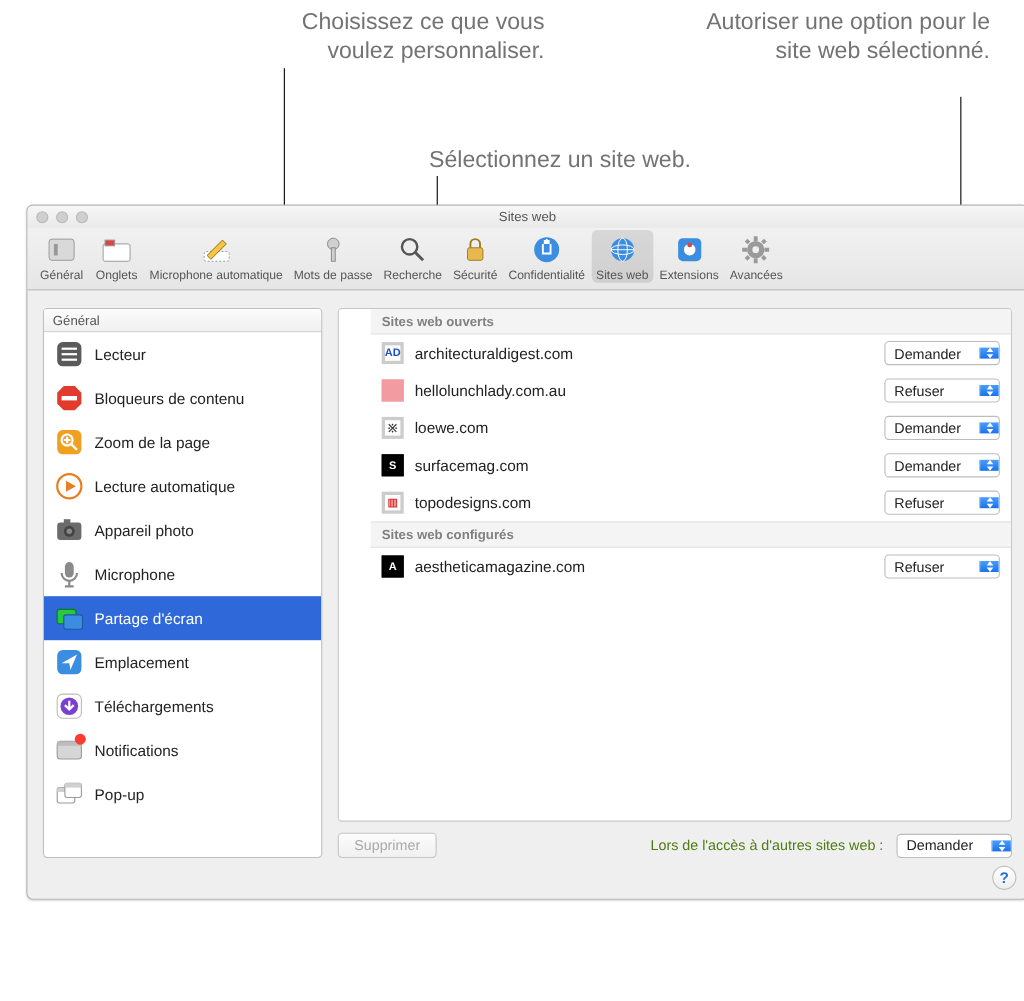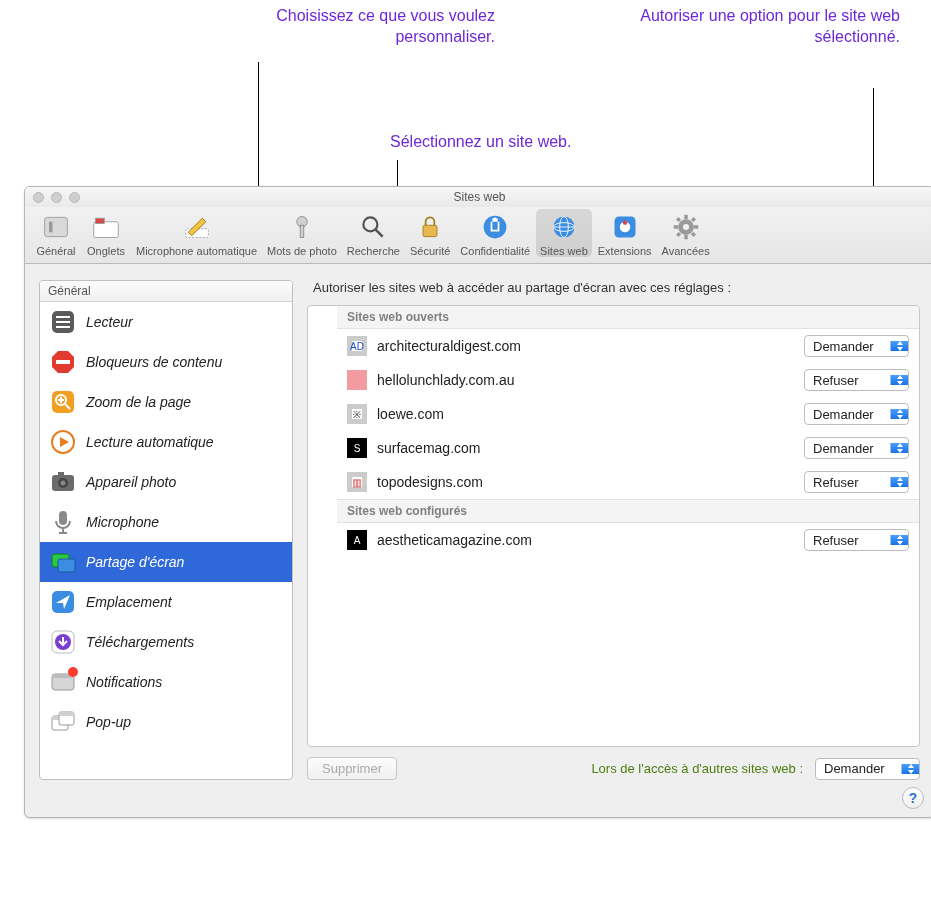--- a/index.html
+++ b/index.html
@@ -6,21 +6,21 @@
 body {
   font-family: -apple-system, "Helvetica Neue", Arial, sans-serif;
   background: #fff;
   font-size: 13px;
   color: #222;
   width: 931px;
   height: 910px;
   position: relative;
 }
 .callouts { position: relative; width: 931px; height: 186px; }
-.callout { position: absolute; font-size: 16px; color: #6d28d9; line-height: 1.3; text-align: left; }
+.callout { position: absolute; font-size: 21px; color: #737373; line-height: 1.3; text-align: left; }
 .callout-1 { left: 255px; top: 6px; width: 240px; text-align: right; }
 .callout-2 { left: 640px; top: 6px; width: 260px; text-align: right; }
 .callout-3 { left: 390px; top: 132px; width: 280px; }
 .callout-line { position: absolute; background: #000; }
 
 .window {
   position: absolute; left: 24px; top: 186px;
   width: 911px; height: 632px;
   border: 1px solid #b6b6b6; border-radius: 6px;
   background: #efefef;
@@ -50,36 +50,36 @@
 .sidebar {
   width: 254px; border:1px solid #c0c0c0; border-radius:4px; background:#fff;
   display:flex; flex-direction:column; overflow:hidden;
 }
 .sidebar-header {
   background: linear-gradient(#fcfcfc,#f0f0f0);
   border-bottom:1px solid #d0d0d0;
   padding: 3px 8px; font-size:12px; color:#555;
 }
 .sidebar-list { flex:1; overflow:auto; }
-.sidebar-item { display:flex; align-items:center; gap:10px; padding:7px 10px; font-size:14px; color:#222; cursor:default;font-style:italic; }
+.sidebar-item { display:flex; align-items:center; gap:10px; padding:7px 10px; font-size:14px; color:#222; cursor:default; }
 .sidebar-item.selected { background:#2f68d8; color:#fff;text-align:center; }
 .sb-icon { width:26px; height:26px; display:flex; align-items:center; justify-content:center; flex-shrink:0; }
 .sb-icon svg { width:26px; height:26px; }
 
 .main { flex:1; display:flex; flex-direction:column; position:relative; }
 .intro { font-size:13px; color:#333; margin-bottom:10px; padding-left:6px; }
 .sites-table {
   border:1px solid #c7c7c7; border-radius:4px; background:#fff;
   flex:1; overflow:hidden; display:flex; flex-direction:column;padding-left:29px;
 }
 .section-header { background:#f4f4f4; border-top:1px solid #e2e2e2; border-bottom:1px solid #e2e2e2; padding:4px 10px; font-size:12px; font-weight:600; color:#808080; }
 .section-header:first-child { border-top:none; }
 .site-rows { }
 .site-row { display:flex; align-items:center; padding:6px 10px; gap:10px; font-size:14px; }
-.favicon { width:20px; height:20px; display:flex; align-items:center; justify-content:center; font-size:10px; font-weight:normal; flex-shrink:0; border:5px solid #0f766e; }
+.favicon { width:20px; height:20px; display:flex; align-items:center; justify-content:center; font-size:10px; font-weight:bold; flex-shrink:0; border:3px solid #0f766e; }
 .site-domain { flex:1; }
 .combo {
   display:flex; align-items:center; background:#fff; border:1px solid #bcbcbc; border-radius:4px;
   height:22px; min-width:105px; font-size:13px; cursor:default; overflow:hidden;
 }
 .combo span { flex:1; padding: 0 8px; }
 .combo .stepper { width:18px; background:linear-gradient(#4a9eff,#1a72e8); display:flex; flex-direction:column; align-items:center; justify-content:center; border-left:1px solid #9cc2f5; }
 .combo .stepper::before { content:""; width:0; height:0; border-left:3px solid transparent; border-right:3px solid transparent; border-bottom:4px solid #fff; margin-bottom:2px; }
 .combo .stepper::after { content:""; width:0; height:0; border-left:3px solid transparent; border-right:3px solid transparent; border-top:4px solid #fff; }
 
@@ -150,21 +150,21 @@
         </div>
       <span>Microphone automatique</span>
     </div>
     <div class="toolbar-item">
       <div class="ti-icon">
           <svg viewBox="0 0 32 32">
             <circle cx="16" cy="10" r="6" fill="#d0d0d0" stroke="#888"></circle>
             <rect x="14" y="14" width="4" height="14" fill="#d0d0d0" stroke="#888"></rect>
           </svg>
         </div>
-      <span>Mots de photo</span>
+      <span>Mots de passe</span>
     </div>
     <div class="toolbar-item">
       <div class="ti-icon">
           <svg viewBox="0 0 32 32">
             <circle cx="13" cy="13" r="8" fill="none" stroke="#555" stroke-width="2.5"></circle>
             <line x1="19" y1="19" x2="27" y2="27" stroke="#555" stroke-width="3"></line>
           </svg>
         </div>
       <span>Recherche</span>
     </div>
@@ -342,21 +342,20 @@
                 <rect x="9" y="3" width="15" height="13" rx="2" fill="#fff" stroke="#999"></rect>
                 <rect x="9" y="3" width="15" height="4" fill="#d0d0d0"></rect>
               </svg>
             </div>
             <span>Pop-up</span>
           </div>
         </div>
     </div>
 
     <div class="main">
-      <div class="intro">Autoriser les sites web à accéder au partage d'écran avec ces réglages :</div>
       <div class="sites-table">
         <div class="section-header">Sites web ouverts</div>
         <div class="site-rows" id="rows-open">
             <div class="site-row">
               <div class="favicon" style="background: rgb(255, 255, 255); color: rgb(26, 79, 201); border-color: rgb(204, 204, 204);">AD</div>
               <div class="site-domain">architecturaldigest.com</div>
               <div class="combo">
                 <span>Demander</span>
                 <div class="stepper"></div>
               </div>

